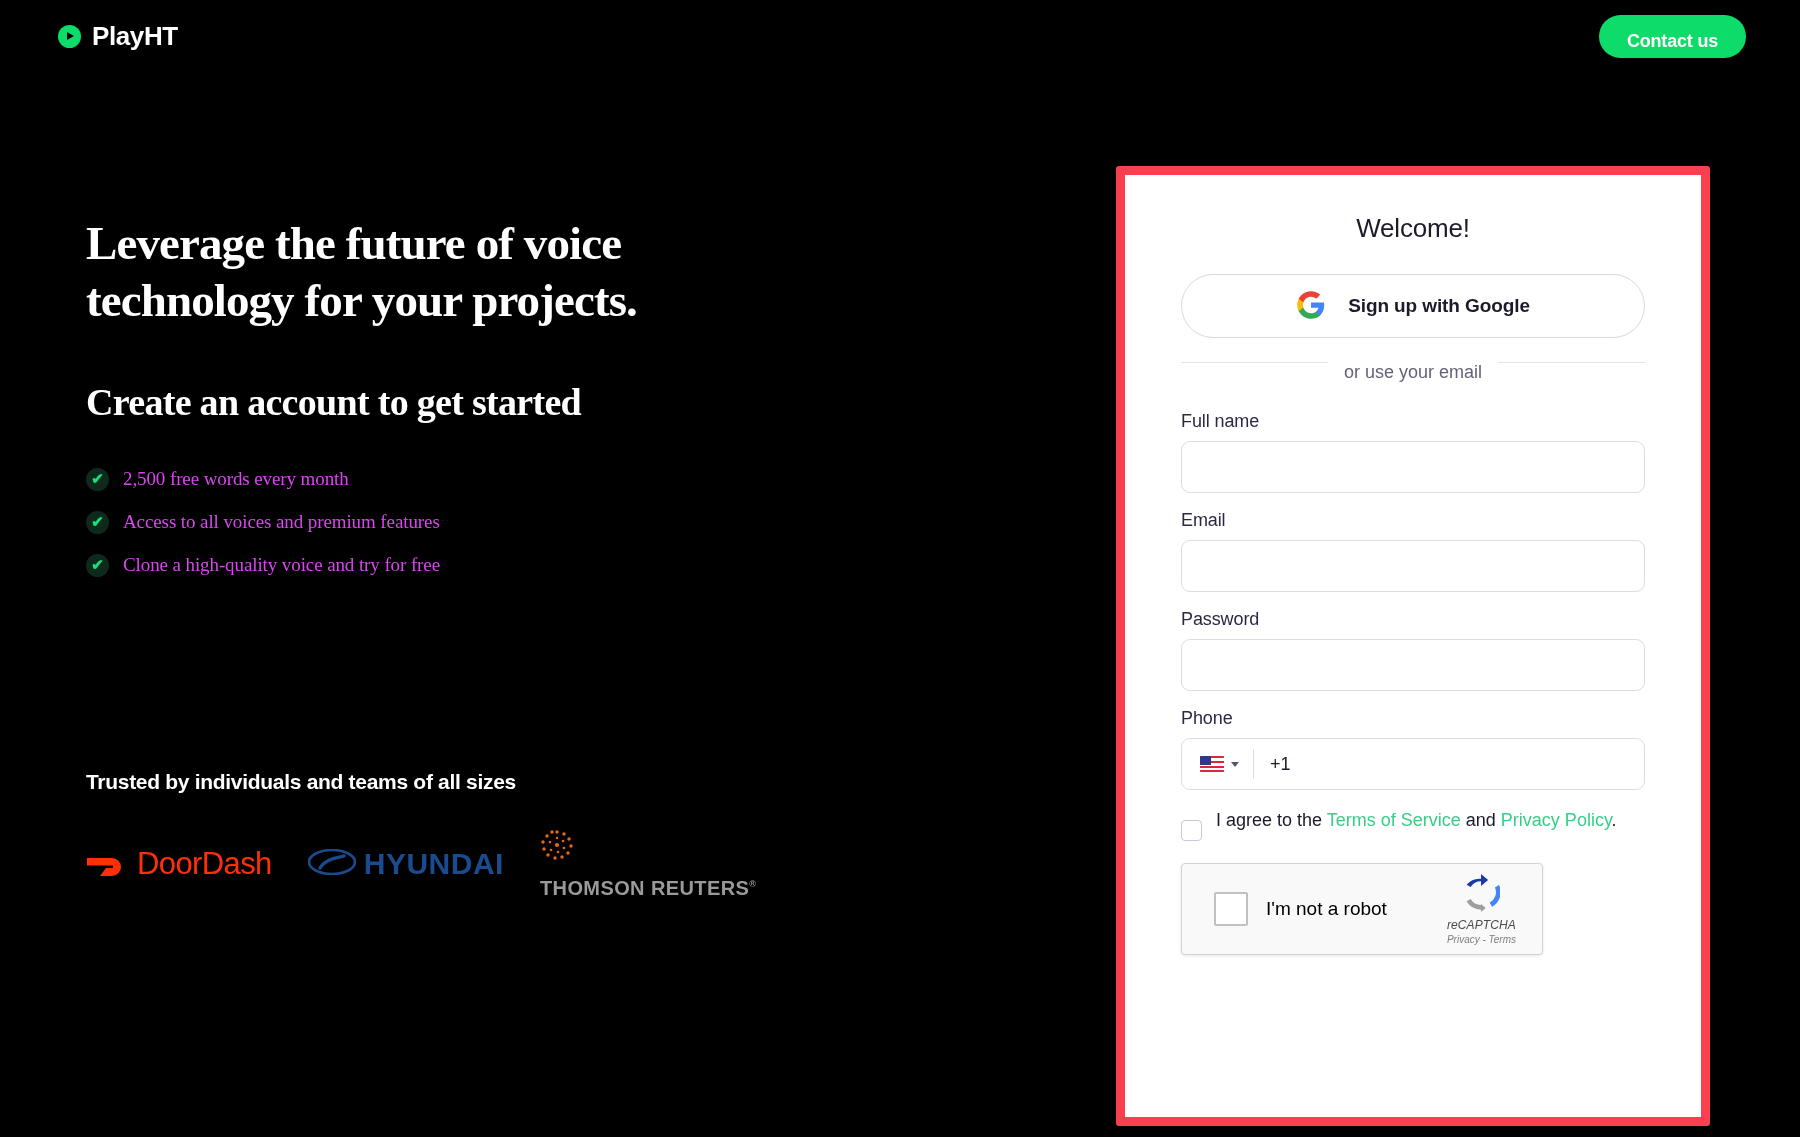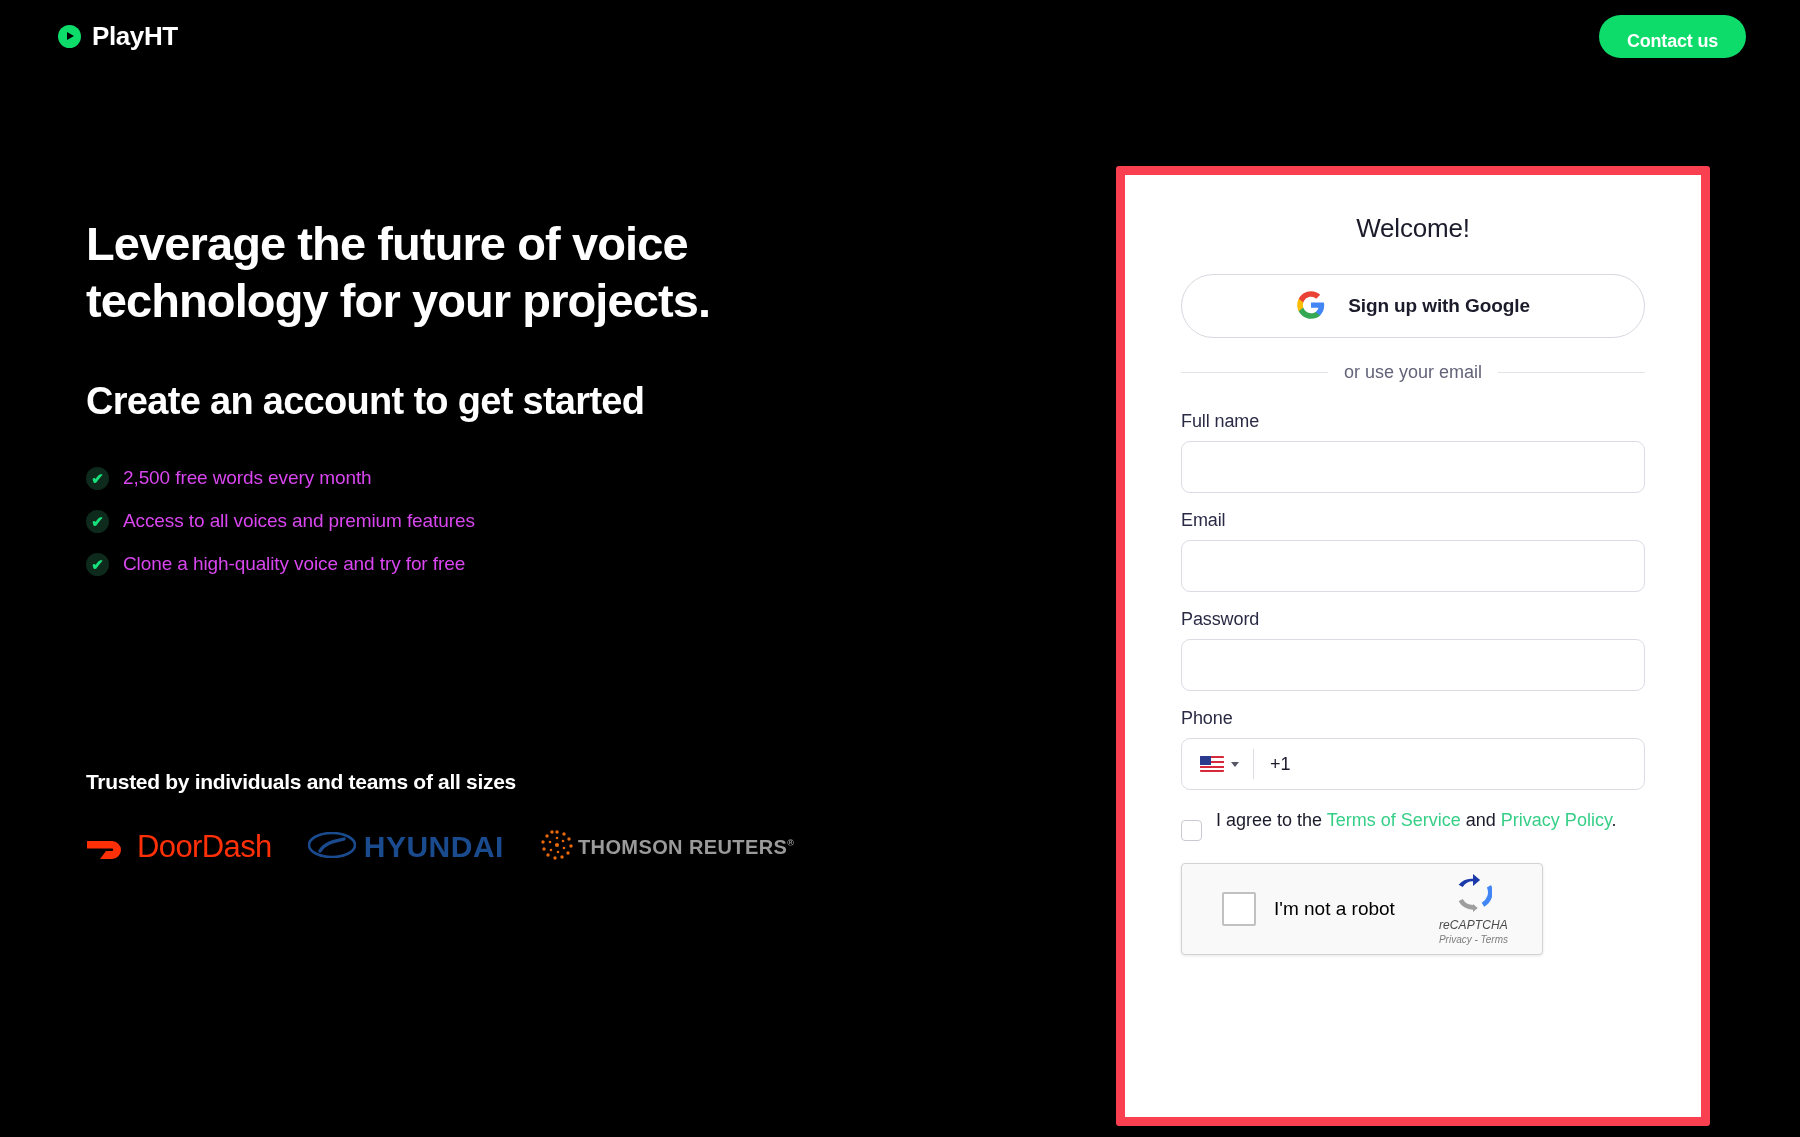--- a/index.html
+++ b/index.html
@@ -75,20 +75,21 @@
     cursor: pointer;
     letter-spacing: -0.2px;
   }
 
   
   .left {
     position: absolute;
     left: 86px;
     top: 215px;
     width: 820px;
+    font-family: Liberation Serif, serif;
   }
 
   .headline {
     color: #ffffff;
     font-size: 47px;
     font-weight: 700;
     line-height: 1.22;
     letter-spacing: -0.9px;
     margin-bottom: 50px;
     max-width: 640px;
@@ -179,22 +180,22 @@
   .hy-text {
     color: #1b4b8f;
     font-size: 30px;
     font-weight: 700;
     letter-spacing: 0.5px;
   }
 
   
   .logo-thomson {
     display: flex;
-    align-items: center;
-    gap: 4px;
+    gap: 11px;
+    flex-direction: column;
   }
   .tr-text {
     color: #9a9a9a;
     font-size: 20px;
     font-weight: 600;
     letter-spacing: 0.4px;
   }
   .tr-text sup { font-size: 9px; vertical-align: super; }
 
   
@@ -240,21 +241,20 @@
   }
   .google-btn-label {
     color: #1b1b2b;
     font-size: 19px;
     font-weight: 700;
     letter-spacing: -0.1px;
   }
 
   .divider {
     display: flex;
-    align-items: center;
     gap: 16px;
     margin: 24px 0 28px 0;
   }
   .divider .line {
     flex: 1;
     height: 1px;
     background: #e3e3ea;
   }
   .divider-label {
     color: #63637a;
@@ -368,21 +368,21 @@
 
   .recaptcha {
     margin-top: 22px;
     width: 362px;
     height: 92px;
     border: 1px solid #d3d3d3;
     border-radius: 4px;
     background: #f9f9f9;
     display: flex;
     align-items: center;
-    padding: 0 28px;
+    padding: 0 20px;
     box-shadow: 0 1px 3px rgba(0,0,0,0.10);
   }
   .rc-check {
     width: 34px; height: 34px;
     border: 2px solid #c1c1c1;
     border-radius: 2px;
     background: #ffffff;
     flex: none;
     margin-left: 12px;
     cursor: pointer;

